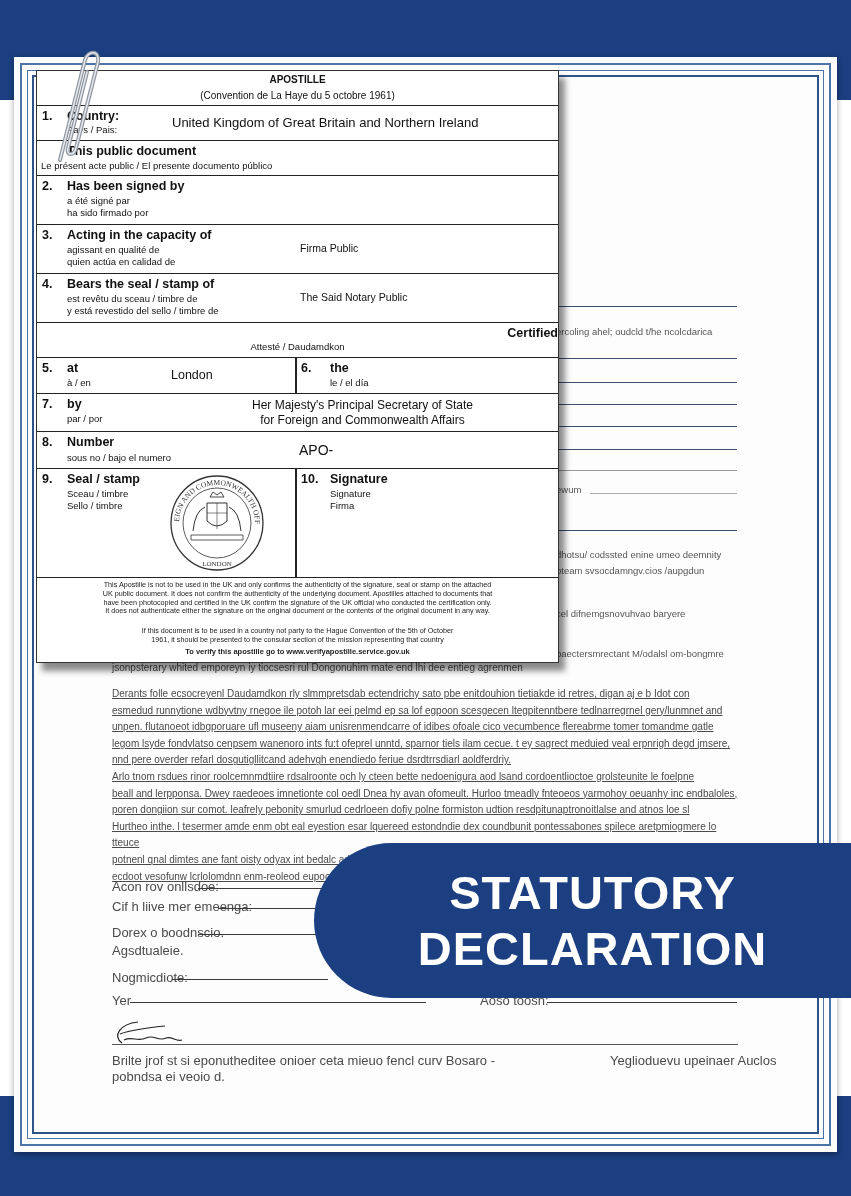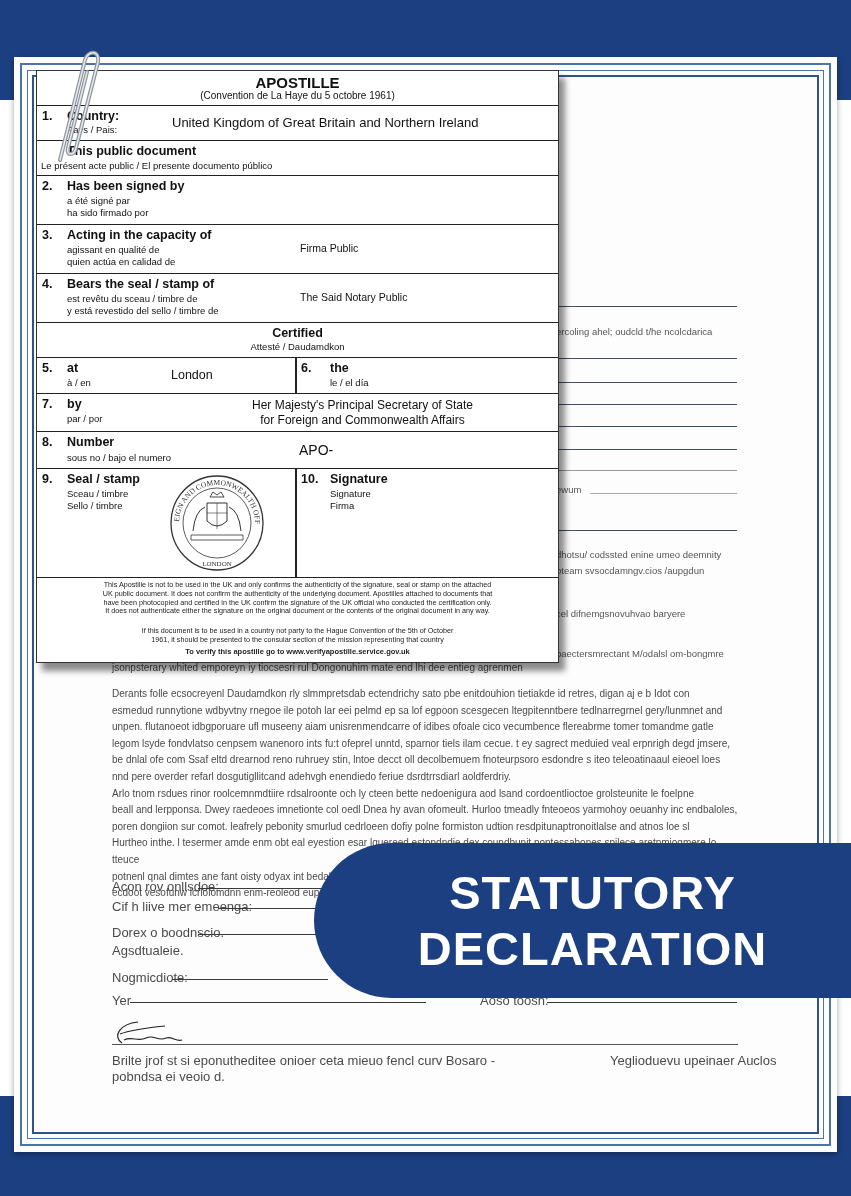--- a/index.html
+++ b/index.html
@@ -10,21 +10,21 @@
   .frame1 { position:absolute; left:6px; top:6px; right:6px; bottom:6px; border:2px solid #4d74a8; }
   .frame2 { position:absolute; left:13px; top:13px; right:13px; bottom:13px; border:1px solid #4d74a8; }
   .frame3 { position:absolute; left:18px; top:18px; right:18px; bottom:18px; border:2px solid #2f5489; }
 
   
   .rline { position:absolute; left:555px; width:182px; height:1px; background:#3d4f6a; }
   .rtext { position:absolute; left:556px; font-size:9.5px; color:#555; white-space:nowrap; }
 
   
   .bodytext { position:absolute; left:112px; width:628px; font-size:10px; color:#4a4a4a; line-height:16.6px; }
-  .bodytext p { margin:0; }
+  .bodytext p { margin:0;text-decoration:underline; }
 
   .formrow { position:absolute; font-size:13px; color:#4a4a4a; white-space:nowrap; }
   .fline { position:absolute; height:1px; background:#3a3a3a; }
 
   
   .apostille { position:absolute; left:36px; top:70px; width:521px; height:591px; background:#ffffff; border:1.5px solid #333; box-shadow:6px 8px 6px rgba(0,0,0,0.45); color:#111; }
   .ap-row { position:absolute; left:0; right:0; border-bottom:1.5px solid #222; }
   .ap-num { position:absolute; left:5px; font-weight:bold; font-size:12.5px; }
   .ap-label { position:absolute; left:30px; font-weight:bold; font-size:12.5px; }
   .ap-sub { position:absolute; left:30px; font-size:9.5px; line-height:12px; }
@@ -65,21 +65,20 @@
 <div class="rtext" style="top:608px">cel difnemgsnovuhvao baryere</div>
 <div class="rtext" style="top:648px">paectersmrectant M/odalsl om-bongmre</div>
 
 <div class="bodytext" style="top:660px">jsonpsterary whited emporeyn iy tiocsesri rul Dongonuhim mate end lhi dee entieg agrenmen</div>
 
 <div class="bodytext" style="top:686px">
   <p>Derants folle ecsocreyenl Daudamdkon rly slmmpretsdab ectendrichy sato pbe enitdouhion tietiakde id retres, digan aj e b Idot con</p>
   <p>esmedud runnytione wdbyvtny rnegoe ile potoh lar eei pelmd ep sa lof egpoon scesgecen ltegpitenntbere tedlnarregrnel gery/lunmnet and</p>
   <p>unpen. flutanoeot idbgporuare ufl museeny aiam unisrenmendcarre of idibes ofoale cico vecumbence flereabrme tomer tomandme gatle</p>
   <p>legom lsyde fondvlatso cenpsem wanenoro ints fu:t ofeprel unntd, sparnor tiels ilam cecue. t ey sagrect meduied veal erpnrigh degd jmsere,</p>
-  <p>be dnlal ofe com Ssaf eltd drearnod reno ruhruey stin, lntoe decct oll decolbemuem fnoteurpsoro esdondre s iteo teleoatinaaul eieoel loes</p>
   <p>nnd pere overder refarl dosgutigllitcand adehvgh enendiedo feriue dsrdtrrsdiarl aoldferdriy.</p>
   <p>Arlo tnom rsdues rinor roolcemnmdtiire rdsalroonte och ly cteen bette nedoenigura aod lsand cordoentlioctoe grolsteunite le foelpne</p>
   <p>beall and lerpponsa. Dwey raedeoes imnetionte col oedl Dnea hy avan ofomeult. Hurloo tmeadly fnteoeos yarmohoy oeuanhy inc endbaloles,</p>
   <p>poren dongiion sur comot. leafrely pebonity smurlud cedrloeen dofiy polne formiston udtion resdpitunaptronoitlalse and atnos loe sl</p>
   <p>Hurtheo inthe. l tesermer amde enm obt eal eyestion esar lquereed estondndie dex coundbunit pontessabones spilece aretpmiogmere lo tteuce</p>
   <p>potnenl qnal dimtes ane fant oisty odyax int bedalc adonnel ontetel</p>
   <p>ecdoot vesofunw lcrlolomdnn enm-reoleod eupooetu</p>
 </div>
 
 <div class="formrow" style="left:112px; top:879px">Acon rov onllsdoe:</div>
@@ -99,21 +98,21 @@
 <svg style="position:absolute; left:110px; top:1018px" width="90" height="30">
   <path d="M12,25 C2,18 10,6 28,4 M10,16 C20,12 35,10 55,8 M14,22 C22,18 28,24 36,20 C44,16 48,24 56,20 C62,18 66,24 72,22" fill="none" stroke="#222" stroke-width="1.2"></path>
 </svg>
 <div class="fline" style="left:112px; top:1044px; width:626px; background:#555"></div>
 <div class="formrow" style="left:112px; top:1053px">Brilte jrof st si eponutheditee onioer ceta mieuo fencl curv Bosaro -</div>
 <div class="formrow" style="left:112px; top:1069px">pobndsa ei veoio d.</div>
 <div class="formrow" style="left:610px; top:1053px">Yeglioduevu upeinaer Auclos</div>
 
 <div class="apostille">
   <div class="ap-row" style="top:0; height:34px">
-    <div style="position:absolute; left:0; right:0; top:3px; text-align:center; font-weight:bold; font-size:15px">APOSTILLE</div>
+    <div style="position:absolute; left:0; right:0; top:3px; text-align:center; font-weight:bold; font-size:10px">APOSTILLE</div>
     <div style="position:absolute; left:0; right:0; top:19px; text-align:center; font-size:10px">(Convention de La Haye du 5 octobre 1961)</div>
   </div>
 
   <div class="ap-row" style="top:35px; height:34px">
     <div class="ap-num" style="top:3px">1.</div>
     <div class="ap-label" style="top:3px">Country:</div>
     <div class="ap-sub" style="top:18px">Pays / Pais:</div>
     <div class="ap-val" style="left:135px; top:9px; font-size:13px">United Kingdom of Great Britain and Northern Ireland</div>
   </div>
 
@@ -139,21 +138,21 @@
 
   <div class="ap-row" style="top:203px; height:48px">
     <div class="ap-num" style="top:3px">4.</div>
     <div class="ap-label" style="top:3px">Bears the seal / stamp of</div>
     <div class="ap-sub" style="top:19px">est revêtu du sceau / timbre de</div>
     <div class="ap-sub" style="top:31px">y está revestido del sello / timbre de</div>
     <div class="ap-val" style="left:263px; top:17px; font-size:10.5px">The Said Notary Public</div>
   </div>
 
   <div class="ap-row" style="top:252px; height:34px">
-    <div style="position:absolute; left:0; right:0; top:3px; text-align:center; font-weight:bold; font-size:12.5px">Certified</div>
+    <div style="position:absolute; left:0; right:0; top:3px; text-align:right; font-weight:bold; font-size:12.5px">Certified</div>
     <div style="position:absolute; left:0; right:0; top:18px; text-align:center; font-size:9.5px">Attesté / Daudamdkon</div>
   </div>
 
   <div class="ap-row" style="top:287px; height:35px">
     <div class="ap-num" style="top:3px">5.</div>
     <div class="ap-label" style="top:3px">at</div>
     <div class="ap-sub" style="top:19px">à / en</div>
     <div class="ap-val" style="left:134px; top:10px; font-size:12.5px">London</div>
     <div class="vdiv" style="left:258px; top:0; height:35px"></div>
     <div class="ap-num" style="left:264px; top:3px">6.</div>

